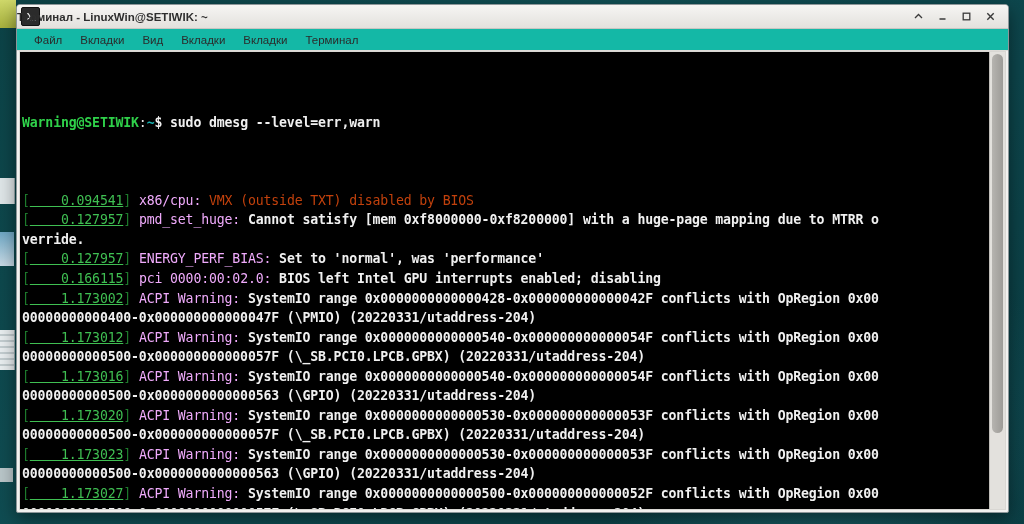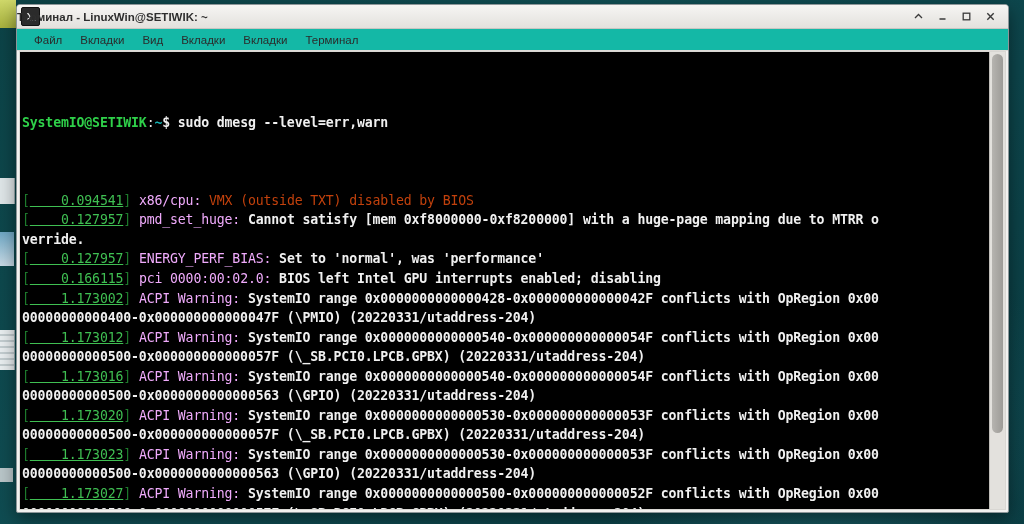--- a/index.html
+++ b/index.html
@@ -233,21 +233,21 @@
     <div class="menu-item">Вкладки</div>
     <div class="menu-item">Вид</div>
     <div class="menu-item">Вкладки</div>
     <div class="menu-item">Вкладки</div>
     <div class="menu-item">Терминал</div>
   </div>
 
   <div id="term-body">
     <div id="term-screen">
       
-      <div class="trow"><span class="c-prompt-user">SystemIO@SETIWIK</span><span class="c-prompt-colon">:</span><span class="c-prompt-path">~</span><span class="c-white">$</span><span class="c-white"> sudo dmesg --level=err,warn</span></div>
+      <div class="trow"><span class="c-prompt-user">Warning@SETIWIK</span><span class="c-prompt-colon">:</span><span class="c-prompt-path">~</span><span class="c-white">$</span><span class="c-white"> sudo dmesg --level=err,warn</span></div>
       
       <div id="dmesg-lines"><div class="trow"><span class="c-bracket">[</span><span class="c-time">    0.094541</span><span class="c-bracket">] </span><span class="c-dim-orange">x86/cpu: </span><span class="c-dim-red">VMX (outside TXT) disabled by BIOS</span></div><div class="trow"><span class="c-bracket">[</span><span class="c-time">    0.127957</span><span class="c-bracket">] </span><span class="c-dim-orange">pmd_set_huge: </span><span class="c-white">Cannot satisfy [mem 0xf8000000-0xf8200000] with a huge-page mapping due to MTRR o</span></div><div class="trow"><span class="c-white">verride.</span></div><div class="trow"><span class="c-bracket">[</span><span class="c-time">    0.127957</span><span class="c-bracket">] </span><span class="c-dim-orange">ENERGY_PERF_BIAS: </span><span class="c-white">Set to 'normal', was 'performance'</span></div><div class="trow"><span class="c-bracket">[</span><span class="c-time">    0.166115</span><span class="c-bracket">] </span><span class="c-dim-orange">pci 0000:00:02.0: </span><span class="c-white">BIOS left Intel GPU interrupts enabled; disabling</span></div><div class="trow"><span class="c-bracket">[</span><span class="c-time">    1.173002</span><span class="c-bracket">] </span><span class="c-dim-orange">ACPI Warning: </span><span class="c-white">SystemIO range 0x0000000000000428-0x000000000000042F conflicts with OpRegion 0x00</span></div><div class="trow"><span class="c-white">00000000000400-0x000000000000047F (\PMIO) (20220331/utaddress-204)</span></div><div class="trow"><span class="c-bracket">[</span><span class="c-time">    1.173012</span><span class="c-bracket">] </span><span class="c-dim-orange">ACPI Warning: </span><span class="c-white">SystemIO range 0x0000000000000540-0x000000000000054F conflicts with OpRegion 0x00</span></div><div class="trow"><span class="c-white">00000000000500-0x000000000000057F (\_SB.PCI0.LPCB.GPBX) (20220331/utaddress-204)</span></div><div class="trow"><span class="c-bracket">[</span><span class="c-time">    1.173016</span><span class="c-bracket">] </span><span class="c-dim-orange">ACPI Warning: </span><span class="c-white">SystemIO range 0x0000000000000540-0x000000000000054F conflicts with OpRegion 0x00</span></div><div class="trow"><span class="c-white">00000000000500-0x0000000000000563 (\GPIO) (20220331/utaddress-204)</span></div><div class="trow"><span class="c-bracket">[</span><span class="c-time">    1.173020</span><span class="c-bracket">] </span><span class="c-dim-orange">ACPI Warning: </span><span class="c-white">SystemIO range 0x0000000000000530-0x000000000000053F conflicts with OpRegion 0x00</span></div><div class="trow"><span class="c-white">00000000000500-0x000000000000057F (\_SB.PCI0.LPCB.GPBX) (20220331/utaddress-204)</span></div><div class="trow"><span class="c-bracket">[</span><span class="c-time">    1.173023</span><span class="c-bracket">] </span><span class="c-dim-orange">ACPI Warning: </span><span class="c-white">SystemIO range 0x0000000000000530-0x000000000000053F conflicts with OpRegion 0x00</span></div><div class="trow"><span class="c-white">00000000000500-0x0000000000000563 (\GPIO) (20220331/utaddress-204)</span></div><div class="trow"><span class="c-bracket">[</span><span class="c-time">    1.173027</span><span class="c-bracket">] </span><span class="c-dim-orange">ACPI Warning: </span><span class="c-white">SystemIO range 0x0000000000000500-0x000000000000052F conflicts with OpRegion 0x00</span></div><div class="trow"><span class="c-white">00000000000500-0x000000000000057F (\_SB.PCI0.LPCB.GPBX) (20220331/utaddress-204)</span></div></div>
     </div>
 
     <div id="term-scrollbar">
       <div id="scroll-thumb" style="height: 83%;"></div>
     </div>
   </div>
 </div>
 

